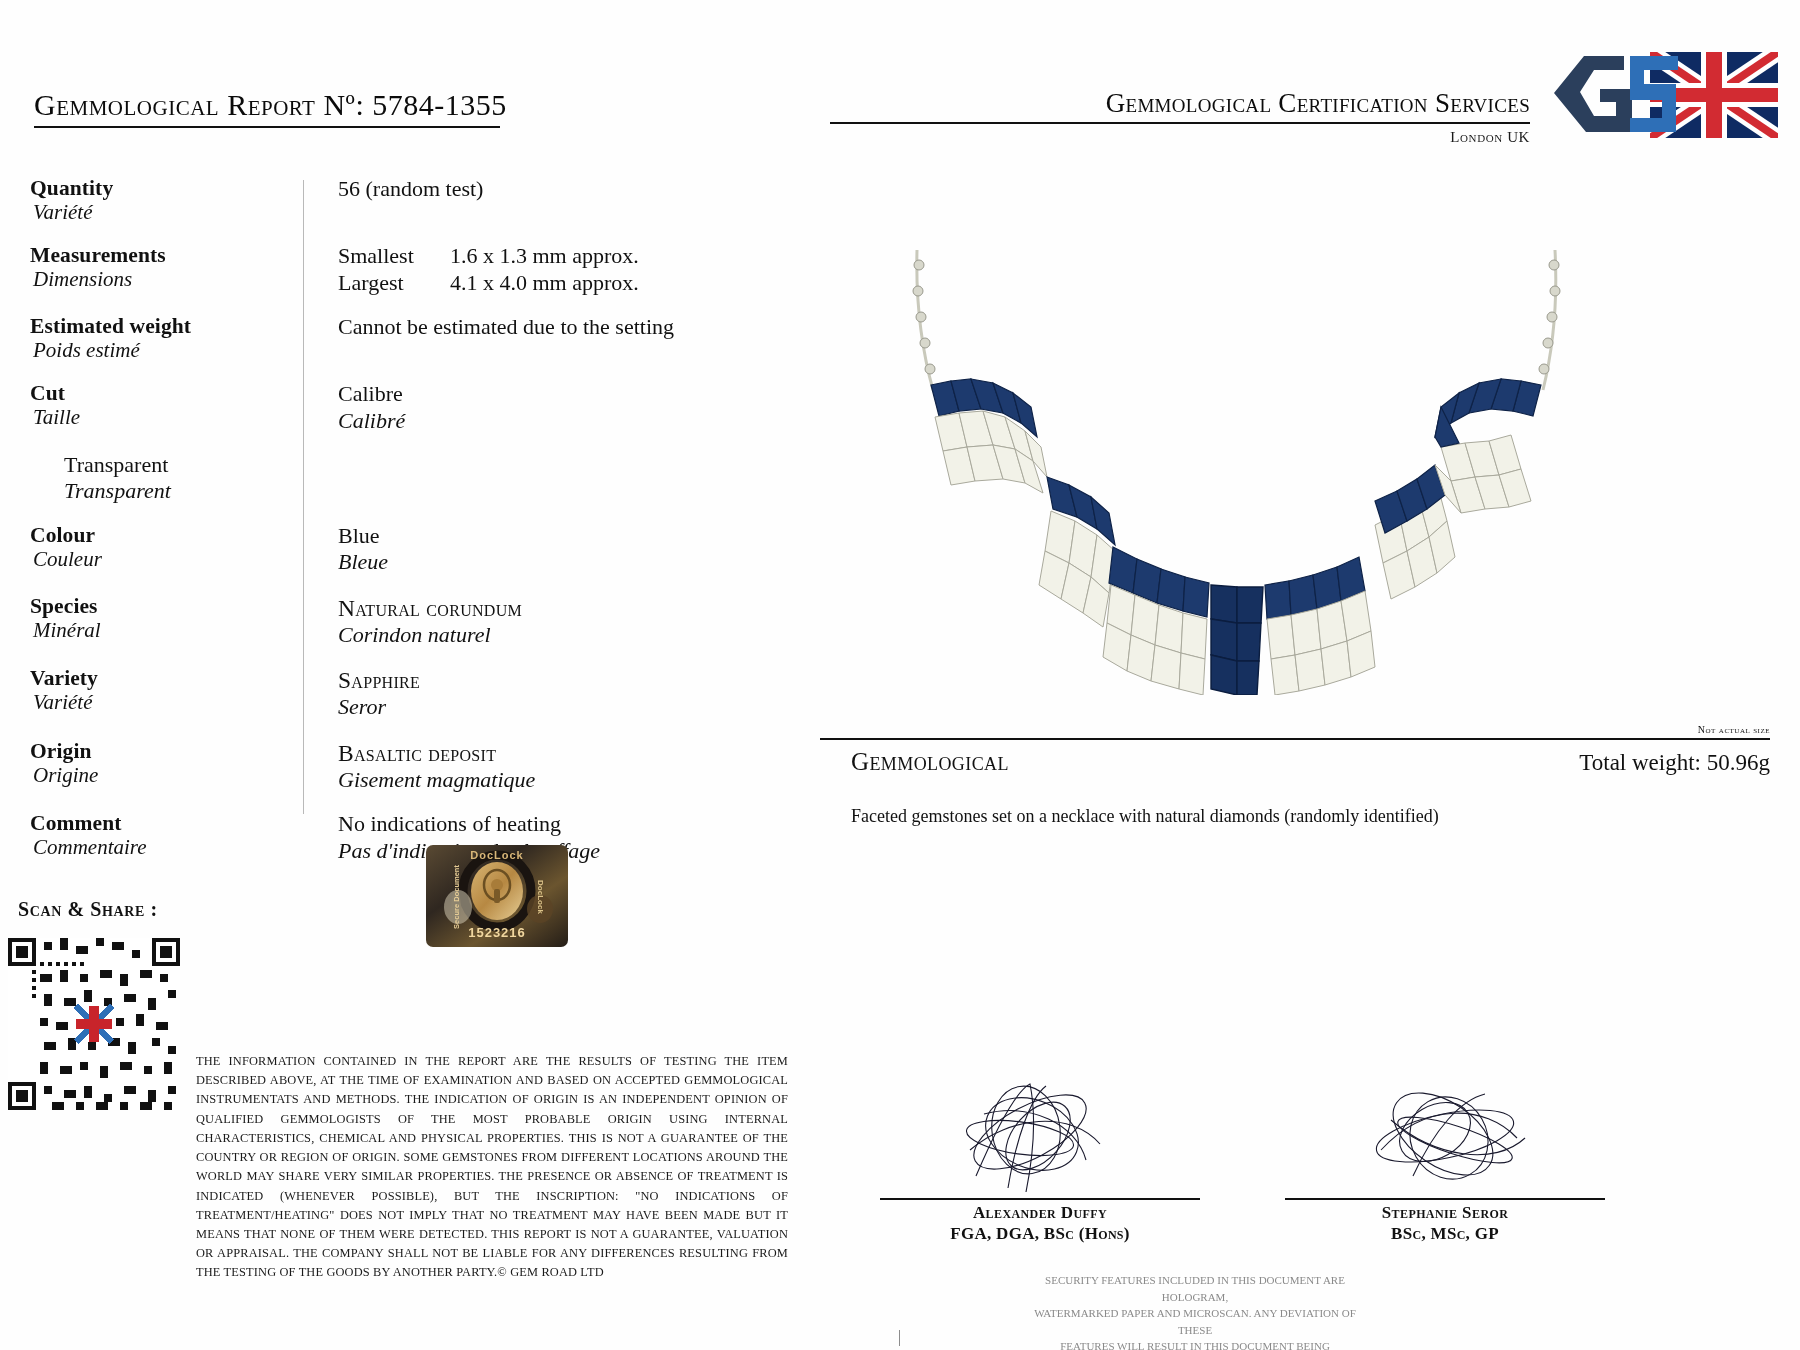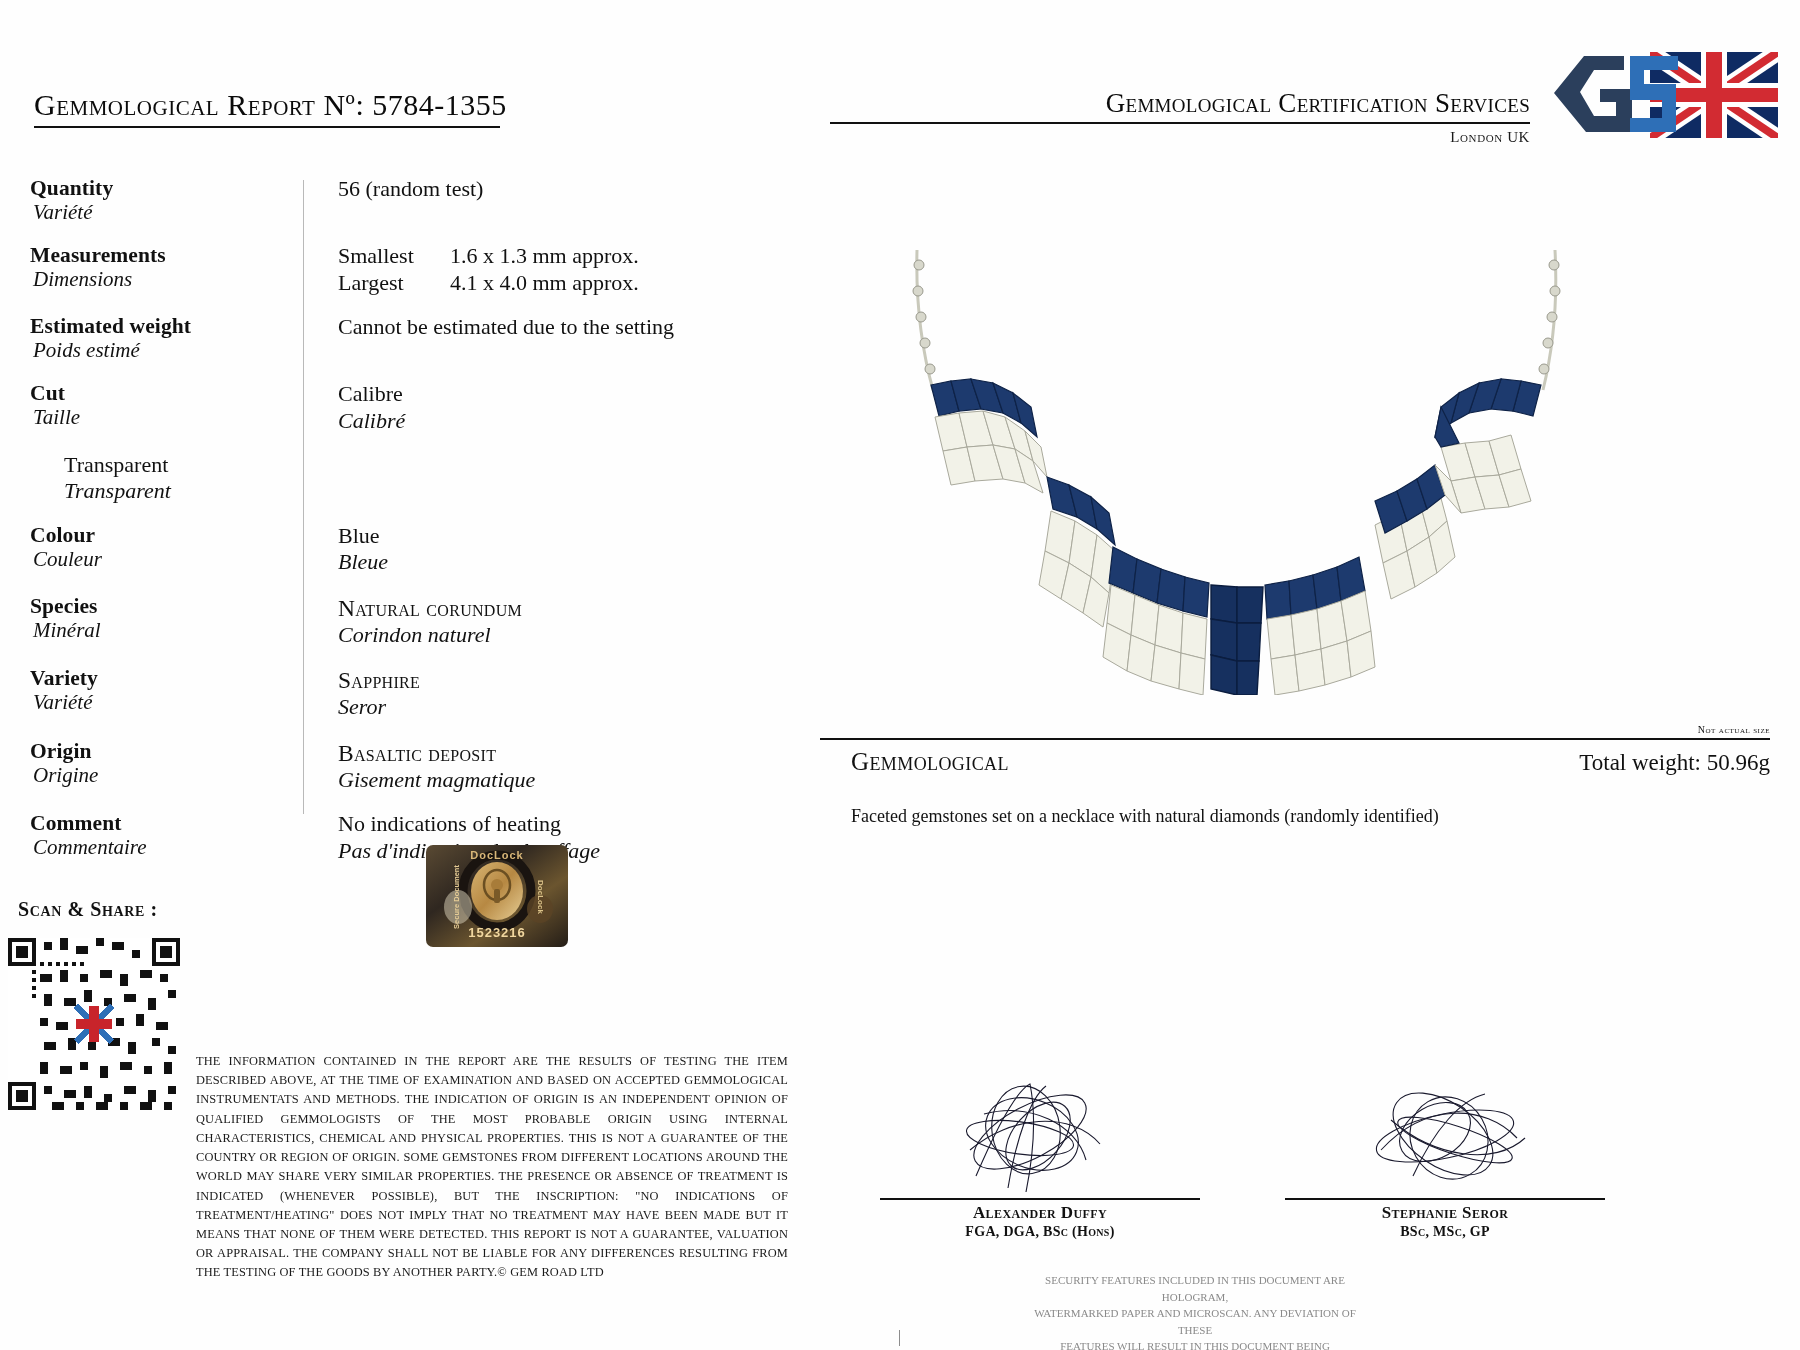--- a/index.html
+++ b/index.html
@@ -235,21 +235,21 @@
     text-align: center;
     font-weight: bold;
     font-size: 17px;
     font-variant: small-caps;
     letter-spacing: 0.4px;
     margin-top: 3px;
   }
   .sig-cred {
     text-align: center;
     font-weight: bold;
-    font-size: 14px;
+    font-size: 17px;
     font-variant: small-caps;
     letter-spacing: 0.3px;
     margin-top: 1px;
   }
 
   .security-note {
     position: absolute;
     left: 1030px;
     top: 1272px;
     width: 330px;

